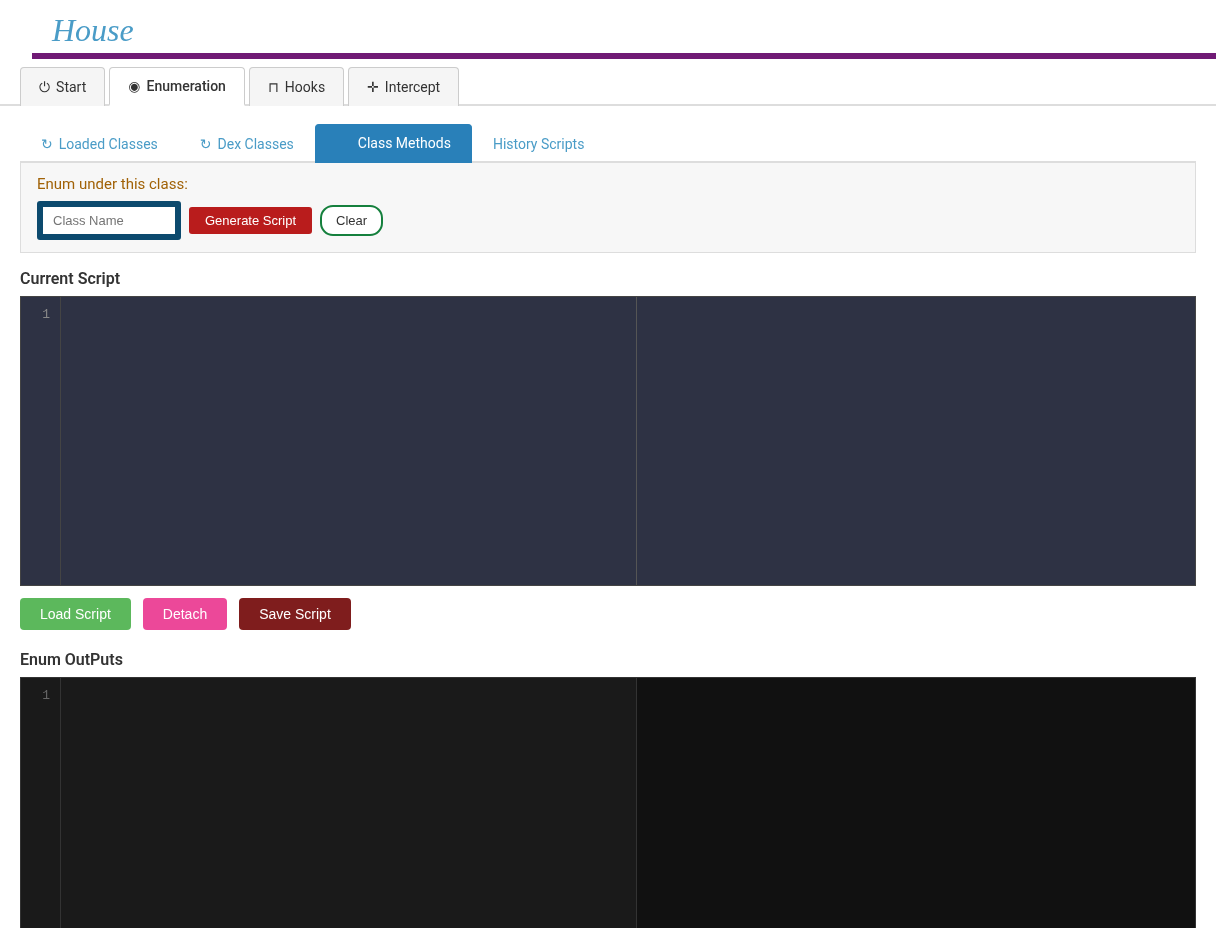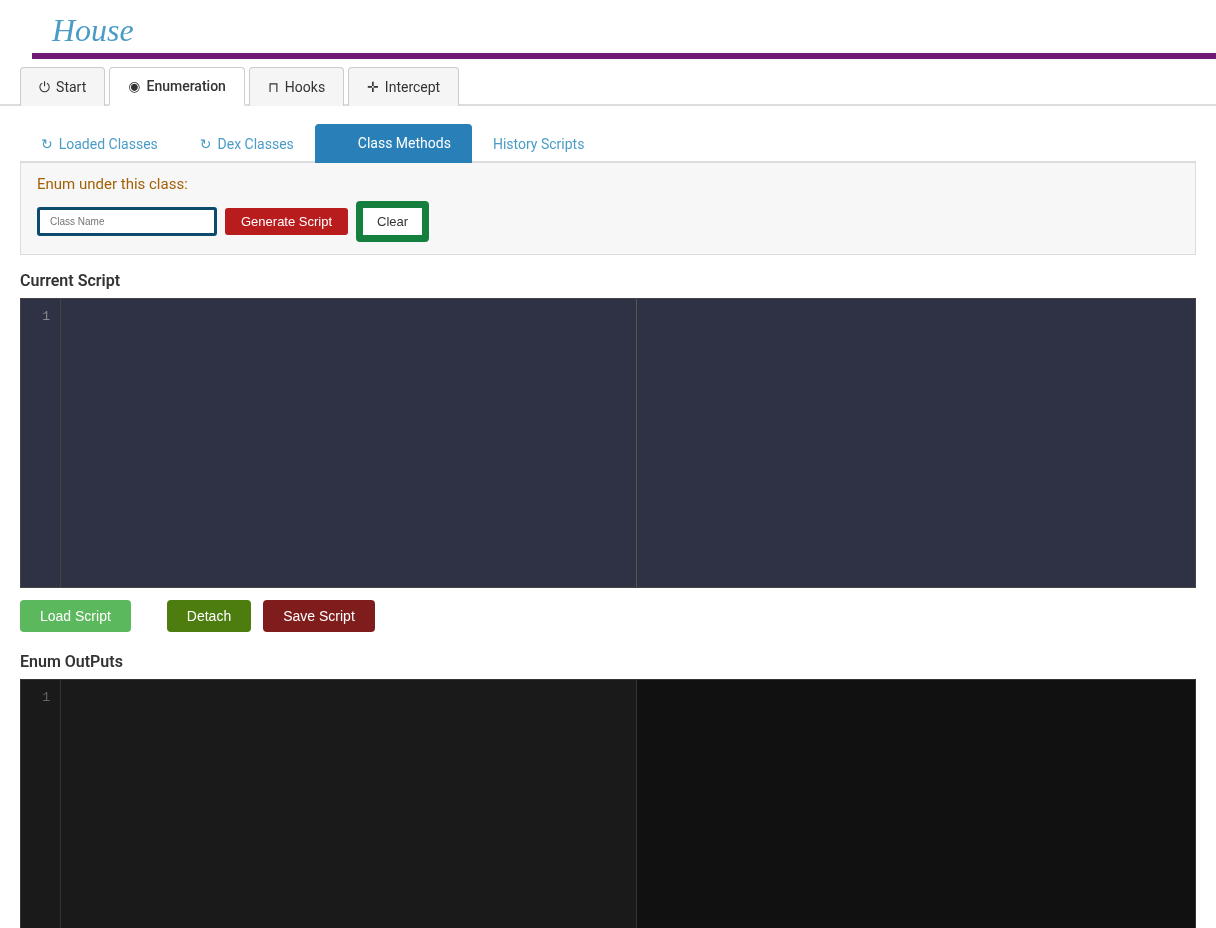--- a/index.html
+++ b/index.html
@@ -102,41 +102,41 @@
       color: #a16207;
       margin-bottom: 8px;
     }
     .enum-controls {
       display: flex;
       align-items: center;
       gap: 8px;
     }
     .class-name-input {
       padding: 6px 10px;
-      border: 3px solid #0c4a6e;
+      border: 6px solid #0c4a6e;
       border-radius: 3px;
-      font-size: 10px;
-      width: 180px;
+      font-size: 13px;
+      width: 144px;
       color: #999;
     }
     .btn-generate {
       padding: 6px 16px;
       background: #b91c1c;
       color: #fff;
       border: none;
       border-radius: 3px;
       font-size: 13px;
       cursor: pointer;
     }
     .btn-clear {
       padding: 6px 14px;
       background: transparent;
       color: #333;
-      border: 7px solid #15803d;
-      border-radius: 4px;
+      border: 2px solid #15803d;
+      border-radius: 13px;
       font-size: 13px;
       cursor: pointer;
       background: #fff;
     }
 
     
     .section-title {
       font-size: 16px;
       font-weight: 600;
       color: #333;
@@ -192,27 +192,26 @@
       padding: 8px 20px;
       background: #5cb85c;
       color: #fff;
       border: none;
       border-radius: 4px;
       font-size: 14px;
       cursor: pointer;
     }
     .btn-detach {
       padding: 8px 20px;
-      background: #4d7c0f;
+      background: #ec4899;
       color: #fff;
       border: none;
       border-radius: 4px;
       font-size: 14px;
       cursor: pointer;
-      margin-left: 24px;
     }
     .btn-save {
       padding: 8px 20px;
       background: #7f1d1d;
       color: #fff;
       border: none;
       border-radius: 4px;
       font-size: 14px;
       cursor: pointer;
     }

